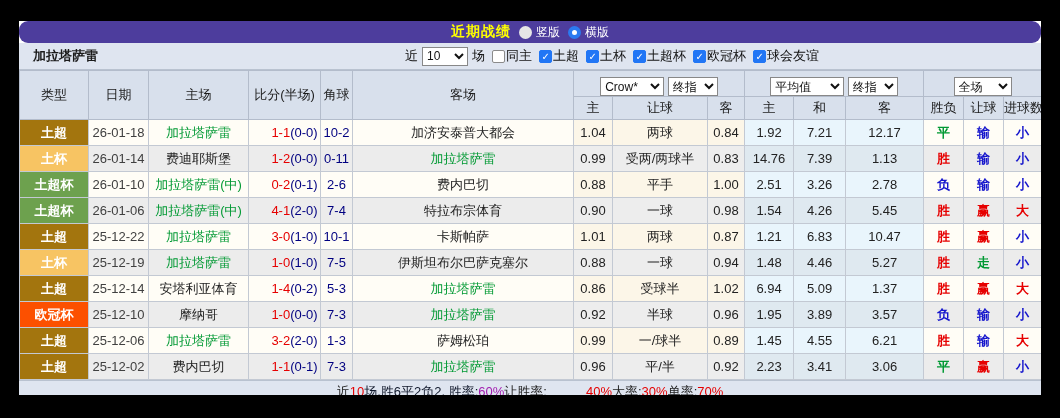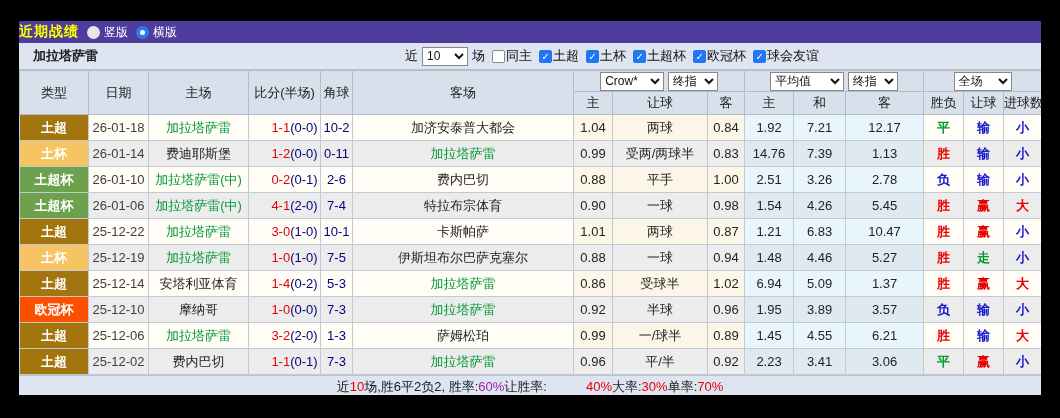--- a/index.html
+++ b/index.html
@@ -8,37 +8,38 @@
     font-family:"Liberation Sans","DejaVu Sans",sans-serif;
     -webkit-font-smoothing:antialiased;
   }
   .panel{
     position:absolute;left:19px;top:21px;width:1022px;height:374px;
     background:#fff;overflow:hidden;
   }
   
   .titlebar{
     height:22px;background:#4d3d9d;display:flex;align-items:center;
-    justify-content:flex-start;gap:8px;
+    justify-content:center;gap:8px;border-radius:9px;
   }
   .titlebar .title{color:#ffff00;font-weight:bold;font-size:14px;letter-spacing:1px;}
   .radio{display:flex;align-items:center;gap:4px;color:#fff;font-size:12px;cursor:pointer;}
   .radio-dot{width:13px;height:13px;border-radius:50%;background:#e6e6e6;box-sizing:border-box;}
   .radio-dot.checked{background:#fff;border:4px solid #2b7af0;}
   
   .filterbar{
     height:27px;background:#dfe5f0;position:relative;display:flex;align-items:center;
     box-sizing:border-box;border-bottom:1px solid #b9c2d0;
   }
   .team{font-weight:bold;font-size:13px;color:#1b1b1b;padding-left:14px;}
   .filters{position:absolute;left:386px;top:0;height:100%;display:flex;align-items:center;font-size:13px;color:#111;}
   .filters select{margin:0 4px;}
   select{
     font-size:12px;height:19px;border:1px solid #888;background:#fff;color:#111;
     font-family:"Liberation Sans","DejaVu Sans",sans-serif;
+    margin-top:6px;
   }
   .cb-item{display:flex;align-items:center;margin-left:7px;cursor:pointer;}
   .cb{width:13px;height:13px;border:1px solid #8b8b8b;background:#fff;border-radius:2px;
       display:inline-block;margin-right:1px;position:relative;box-sizing:border-box;}
   .cb.checked{background:#2176f5;border-color:#2176f5;}
   .cb.checked::after{content:"\2713";color:#fff;font-size:10px;font-weight:bold;
       position:absolute;left:1.5px;top:-0.5px;line-height:13px;}
   
   table{border-collapse:collapse;table-layout:fixed;width:1022px;font-size:13px;}
   th,td{border:1px solid #c3c9d3;text-align:center;padding:0;overflow:hidden;white-space:nowrap;}

